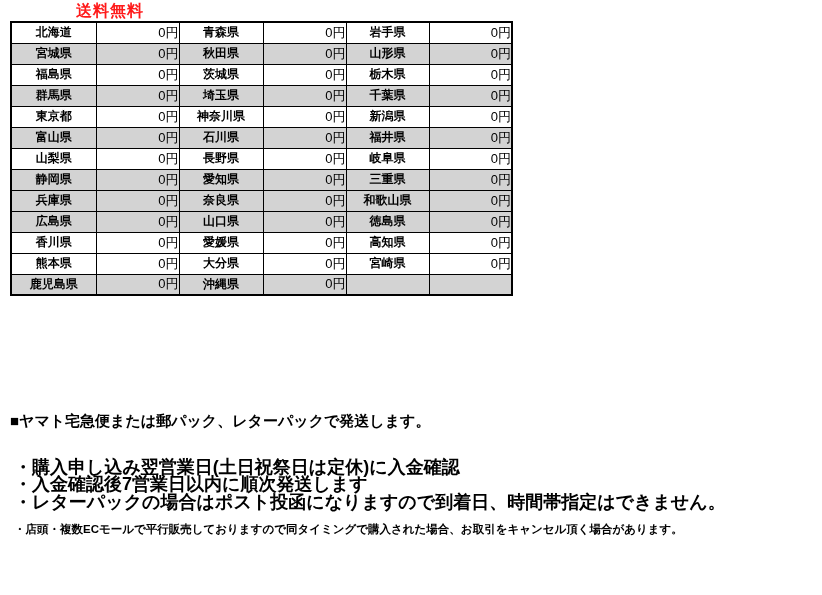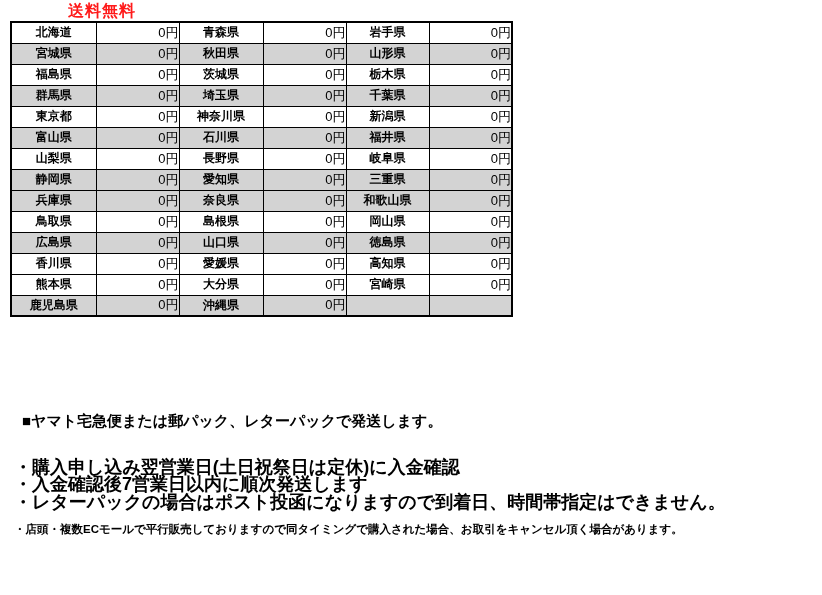--- a/index.html
+++ b/index.html
@@ -19,21 +19,21 @@
   }
   .canvas {
     position: relative;
     width: 822px;
     height: 595px;
     background: #ffffff;
     overflow: hidden;
   }
   .free-shipping {
     position: absolute;
-    left: 68px;
+    left: 76px;
     top: 1px;
     font-size: 16px;
     font-weight: 700;
     color: var(--red-top);
     letter-spacing: 1px;
     white-space: nowrap;
   }
   table.fee-table {
     position: absolute;
     left: 10px;
@@ -66,21 +66,20 @@
   .notes {
     position: absolute;
     left: 10px;
     top: 412px;
     width: 806px;
   }
   .notes-heading {
     font-size: 15px;
     font-weight: 700;
     white-space: nowrap;
-    margin-left: 12px;
   }
   .bullet-list {
     margin-top: 28px;
     margin-left: 4px;
   }
   .bullet-line {
     font-size: 18px;
     font-weight: 700;
     line-height: 17.4px;
     white-space: nowrap;
@@ -176,28 +175,20 @@
           <td class="fee-cell">0円</td>
         </tr>
         <tr class="alt">
           <td class="pref-cell">兵庫県</td>
           <td class="fee-cell">0円</td>
           <td class="pref-cell">奈良県</td>
           <td class="fee-cell">0円</td>
           <td class="pref-cell">和歌山県</td>
           <td class="fee-cell">0円</td>
         </tr>
-        <tr>
-          <td class="pref-cell">鳥取県</td>
-          <td class="fee-cell">0円</td>
-          <td class="pref-cell">島根県</td>
-          <td class="fee-cell">0円</td>
-          <td class="pref-cell">岡山県</td>
-          <td class="fee-cell">0円</td>
-        </tr>
         <tr class="alt">
           <td class="pref-cell">広島県</td>
           <td class="fee-cell">0円</td>
           <td class="pref-cell">山口県</td>
           <td class="fee-cell">0円</td>
           <td class="pref-cell">徳島県</td>
           <td class="fee-cell">0円</td>
         </tr>
         <tr>
           <td class="pref-cell">香川県</td>

